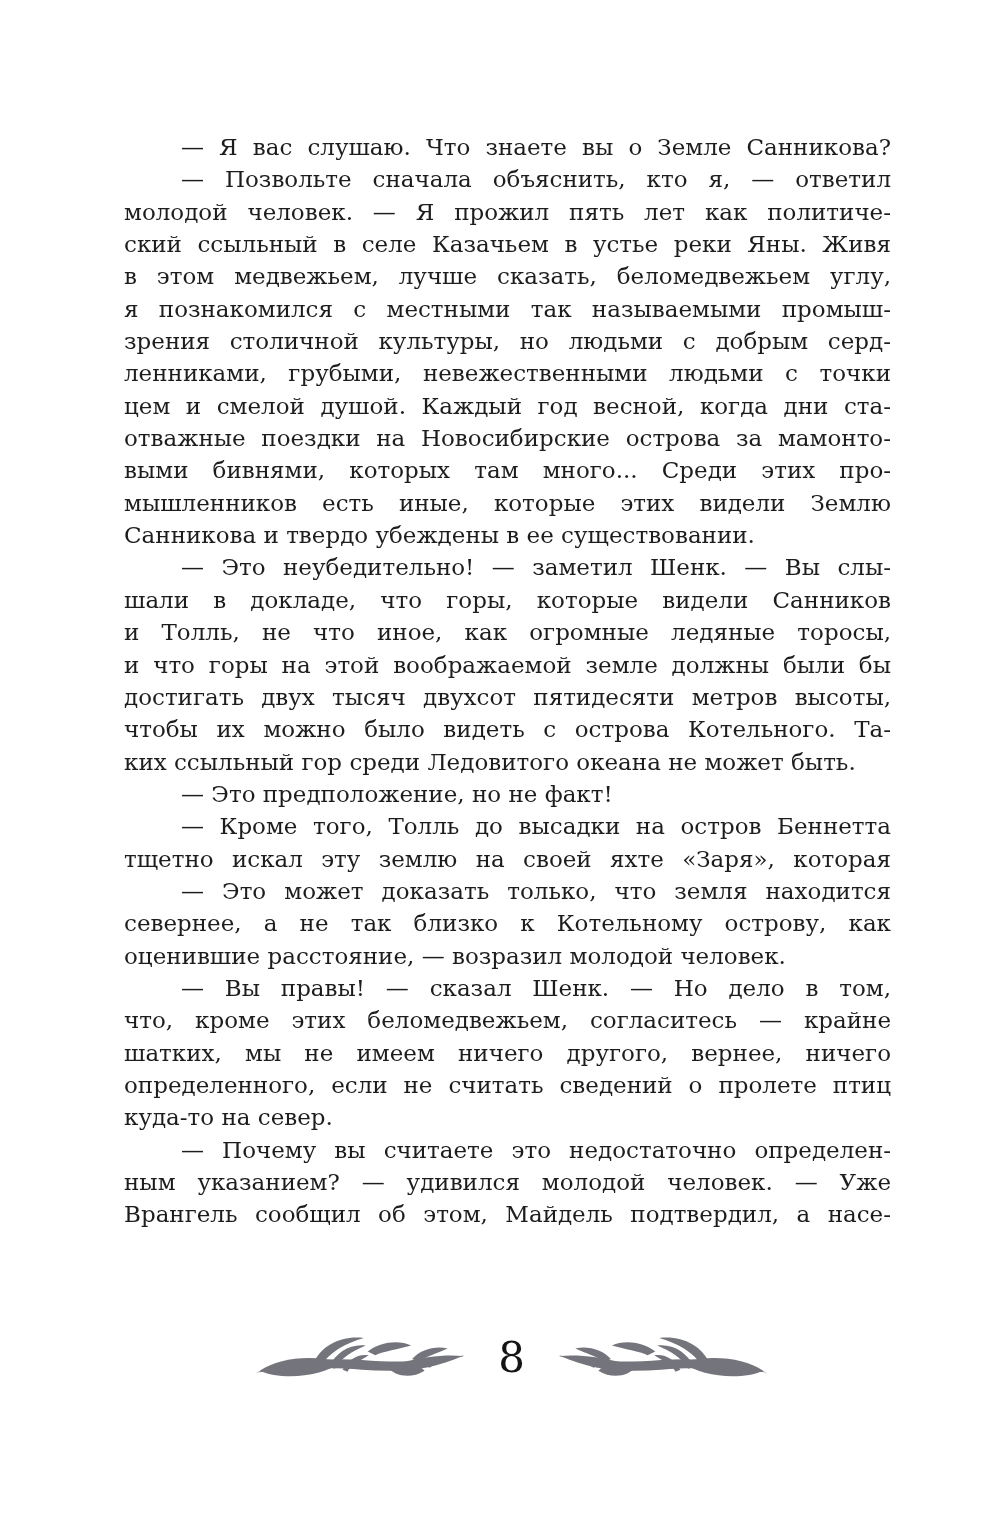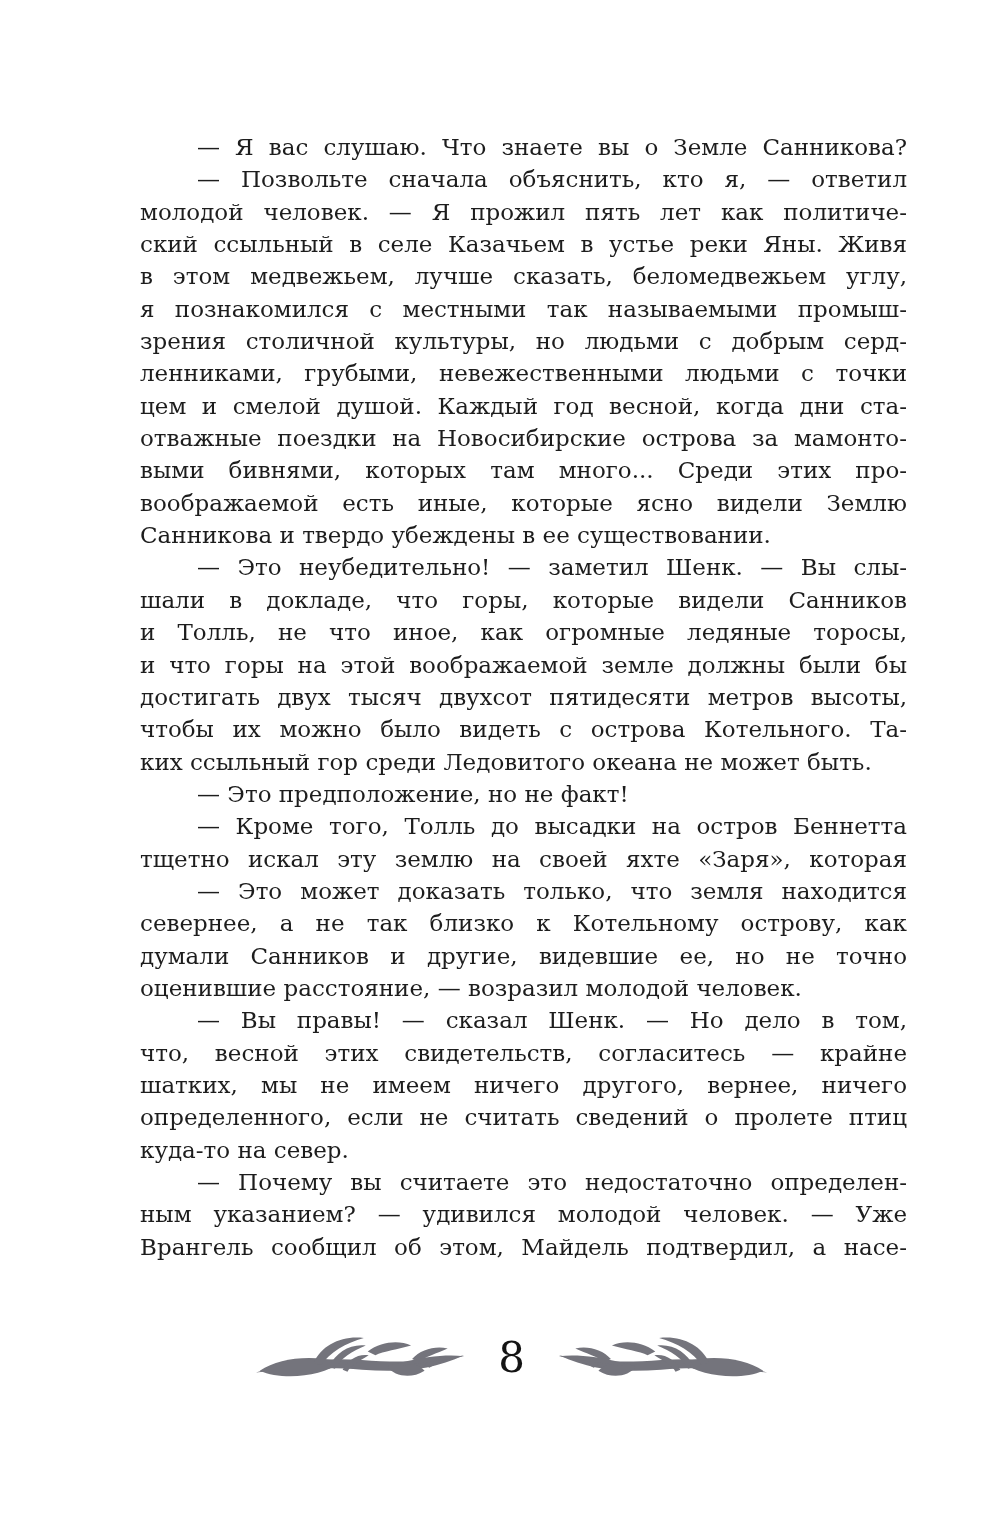--- a/index.html
+++ b/index.html
@@ -10,21 +10,21 @@
   .page {
     position: relative;
     width: 1000px;
     height: 1517px;
     background: #ffffff;
     overflow: hidden;
     font-family: "DejaVu Serif", "Liberation Serif", serif;
   }
   .text-block {
     position: absolute;
-    left: 140px;
+    left: 124px;
     top: 131px;
     width: 767px;
     color: #1d1d1d;
     font-size: 23px;
     line-height: 32.35px;
   }
   .paragraph { margin: 0; padding: 0; }
   .line {
     text-align: justify;
     text-align-last: justify;
@@ -73,21 +73,21 @@
         <div class="line first">— Позвольте сначала объяснить, кто я, — ответил</div>
         <div class="line">молодой человек. — Я прожил пять лет как политиче-</div>
         <div class="line">ский ссыльный в селе Казачьем в устье реки Яны. Живя</div>
         <div class="line">в этом медвежьем, лучше сказать, беломедвежьем углу,</div>
         <div class="line">я познакомился с местными так называемыми промыш-</div>
         <div class="line">зрения столичной культуры, но людьми с добрым серд-</div>
         <div class="line">ленниками, грубыми, невежественными людьми с точки</div>
         <div class="line">цем и смелой душой. Каждый год весной, когда дни ста-</div>
         <div class="line">отважные поездки на Новосибирские острова за мамонто-</div>
         <div class="line">выми бивнями, которых там много... Среди этих про-</div>
-        <div class="line">воображаемой есть иные, которые ясно видели Землю</div>
+        <div class="line">мышленников есть иные, которые этих видели Землю</div>
         <div class="line last">Санникова и твердо убеждены в ее существовании.</div>
       </div>
       <div class="paragraph">
         <div class="line first">— Это неубедительно! — заметил Шенк. — Вы слы-</div>
         <div class="line">шали в докладе, что горы, которые видели Санников</div>
         <div class="line">и Толль, не что иное, как огромные ледяные торосы,</div>
         <div class="line">и что горы на этой воображаемой земле должны были бы</div>
         <div class="line">достигать двух тысяч двухсот пятидесяти метров высоты,</div>
         <div class="line">чтобы их можно было видеть с острова Котельного. Та-</div>
         <div class="line last">ких ссыльный гор среди Ледовитого океана не может быть.</div>
@@ -95,26 +95,25 @@
       <div class="paragraph">
         <div class="line first last">— Это предположение, но не факт!</div>
       </div>
       <div class="paragraph">
         <div class="line first">— Кроме того, Толль до высадки на остров Беннетта</div>
         <div class="line">тщетно искал эту землю на своей яхте «Заря», которая</div>
       </div>
       <div class="paragraph">
         <div class="line first">— Это может доказать только, что земля находится</div>
         <div class="line">севернее, а не так близко к Котельному острову, как</div>
-        <div class="line">думали Санников и другие, видевшие ее, но не точно</div>
         <div class="line last">оценившие расстояние, — возразил молодой человек.</div>
       </div>
       <div class="paragraph">
         <div class="line first">— Вы правы! — сказал Шенк. — Но дело в том,</div>
-        <div class="line">что, весной этих свидетельств, согласитесь — крайне</div>
+        <div class="line">что, кроме этих беломедвежьем, согласитесь — крайне</div>
         <div class="line">шатких, мы не имеем ничего другого, вернее, ничего</div>
         <div class="line">определенного, если не считать сведений о пролете птиц</div>
         <div class="line last">куда-то на север.</div>
       </div>
       <div class="paragraph">
         <div class="line first">— Почему вы считаете это недостаточно определен-</div>
         <div class="line">ным указанием? — удивился молодой человек. — Уже</div>
         <div class="line">Врангель сообщил об этом, Майдель подтвердил, а насе-</div>
       </div>
     </div>

